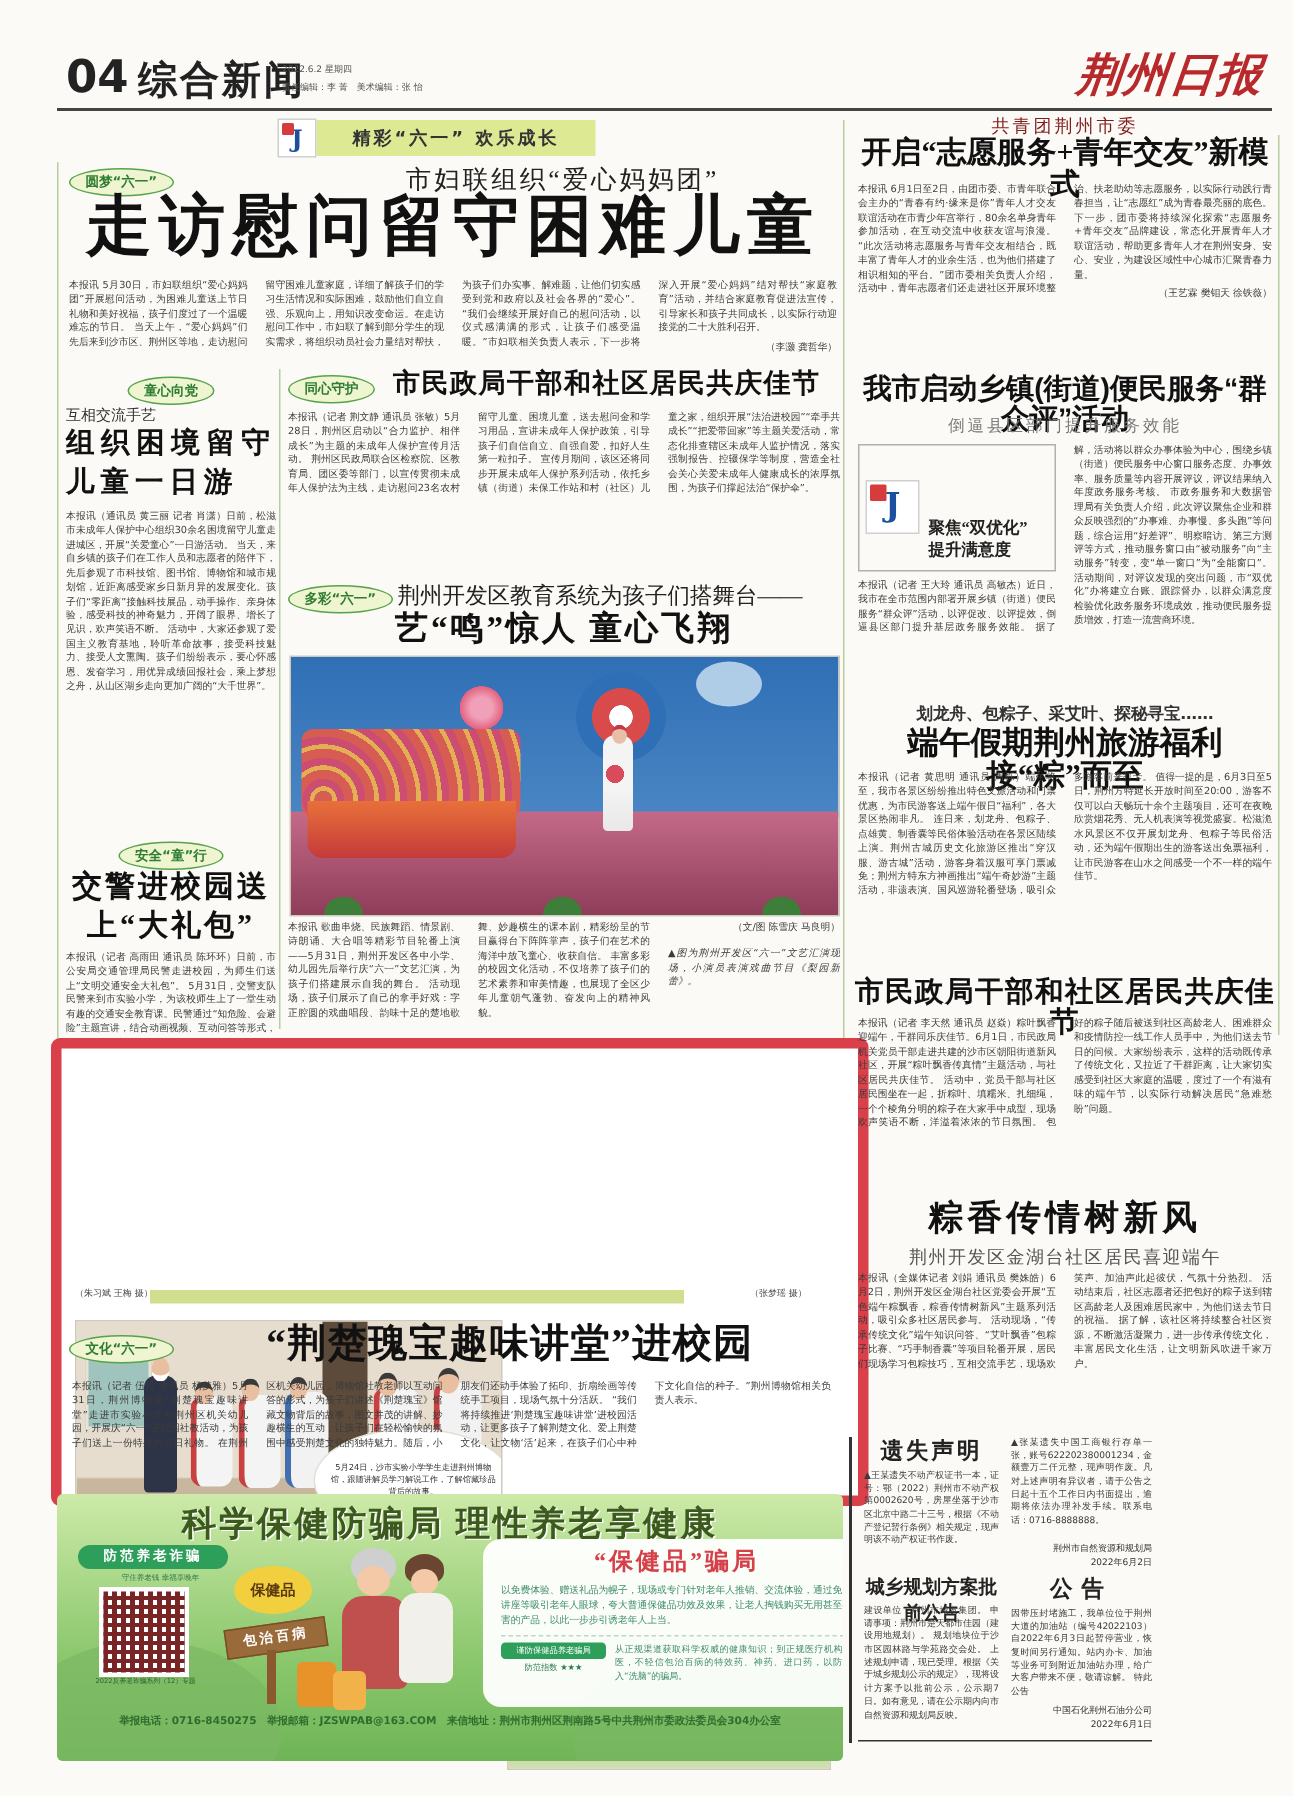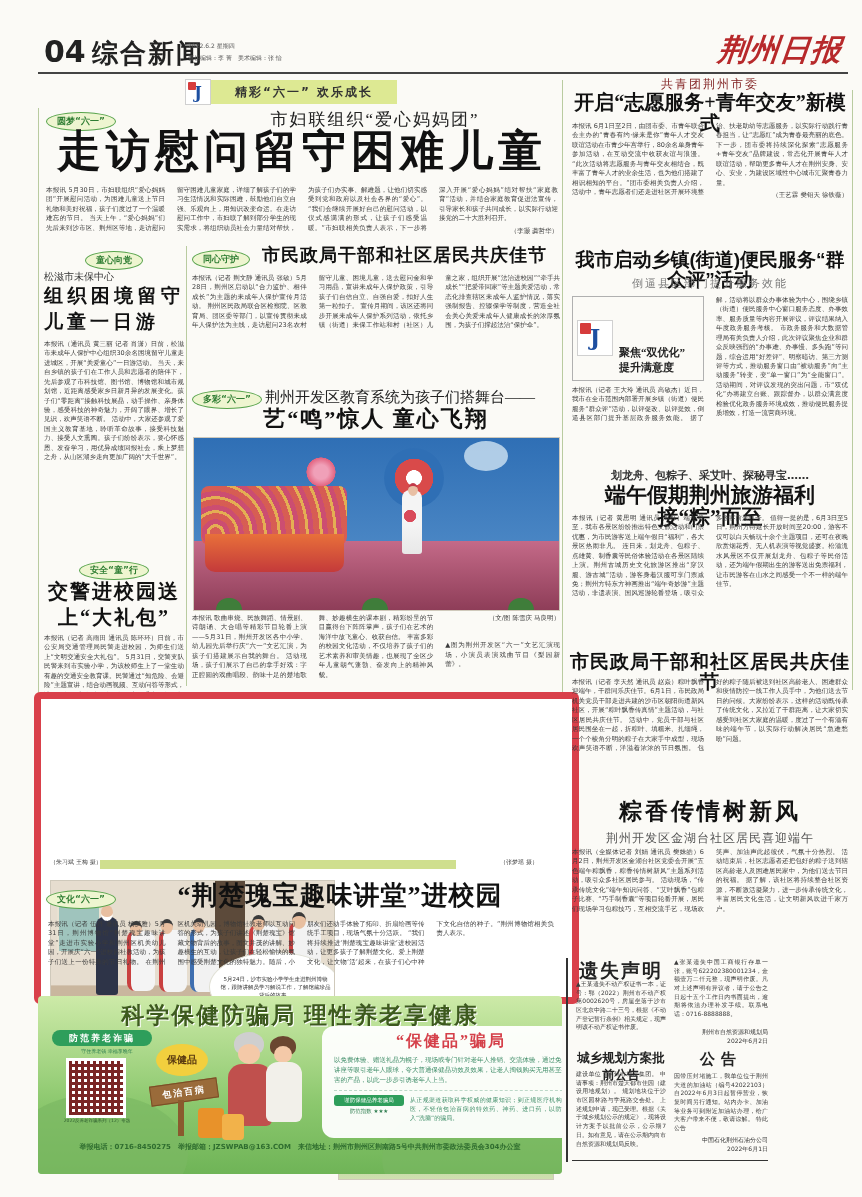--- a/index.html
+++ b/index.html
@@ -47,21 +47,21 @@
 <div class="abs serif" style="left:190px;top:108px;width:370px;text-align:center;font-size:17px;color:#222;letter-spacing:2px;">市妇联组织“爱心妈妈团”</div>
 <div class="abs hl" style="left:44px;top:128px;width:516px;text-align:center;font-size:44px;font-weight:bold;letter-spacing:5px;font-family:'Liberation Sans',sans-serif;">走访慰问留守困难儿童</div>
 <div class="abs bt c4" style="left:46px;top:186px;width:512px;height:54px;">
   <span>本报讯 5月30日，市妇联组织“爱心妈妈团”开展慰问活动，为困难儿童送上节日礼物和美好祝福，孩子们度过了一个温暖难忘的节日。 当天上午，“爱心妈妈”们先后来到沙市区、荆州区等地，走访慰问留守困难儿童家庭，详细了解孩子们的学习生活情况和实际困难，鼓励他们自立自强、乐观向上，用知识改变命运。在走访慰问工作中，市妇联了解到部分学生的现实需求，将组织动员社会力量结对帮扶，为孩子们办实事、解难题，让他们切实感受到党和政府以及社会各界的“爱心”。 “我们会继续开展好自己的慰问活动，以仪式感满满的形式，让孩子们感受温暖。”市妇联相关负责人表示，下一步将深入开展“爱心妈妈”结对帮扶“家庭教育”活动，并结合家庭教育促进法宣传，引导家长和孩子共同成长，以实际行动迎接党的二十大胜利召开。</span>
   <span class="byline">（李灏 龚哲华）</span>
 </div>
 
 <div class="abs" style="left:44px;top:248px;width:140px;text-align:center;">
   <span class="tag">童心向党</span>
 </div>
-<div class="abs serif" style="left:44px;top:270px;width:140px;font-size:10px;color:#333;">松滋市未保中心</div>
+<div class="abs serif" style="left:44px;top:270px;width:140px;font-size:10px;color:#333;">互相交流手艺</div>
 <div class="abs serif hl" style="left:44px;top:283px;width:140px;font-size:19px;font-weight:bold;letter-spacing:4px;line-height:1.35;text-align:justify;">组织困境留守儿童一日游</div>
 <div class="abs bt" style="left:44px;top:340px;width:140px;height:208px;">本报讯（通讯员 黄三丽 记者 肖潇）日前，松滋市未成年人保护中心组织30余名困境留守儿童走进城区，开展“关爱童心”一日游活动。 当天，来自乡镇的孩子们在工作人员和志愿者的陪伴下，先后参观了市科技馆、图书馆、博物馆和城市规划馆，近距离感受家乡日新月异的发展变化。孩子们“零距离”接触科技展品，动手操作、亲身体验，感受科技的神奇魅力，开阔了眼界、增长了见识，欢声笑语不断。 活动中，大家还参观了爱国主义教育基地，聆听革命故事，接受科技魅力、接受人文熏陶。孩子们纷纷表示，要心怀感恩、发奋学习，用优异成绩回报社会，乘上梦想之舟，从山区湖乡走向更加广阔的“大千世界”。</div>
 
 <div class="abs" style="left:44px;top:558px;width:140px;text-align:center;">
   <span class="tag">安全“童”行</span>
 </div>
 <div class="abs serif hl" style="left:44px;top:578px;width:140px;font-size:20px;font-weight:bold;letter-spacing:2px;line-height:1.3;text-align:center;">交警进校园送上“大礼包”</div>
 <div class="abs bt" style="left:44px;top:634px;width:140px;height:350px;">本报讯（记者 高雨田 通讯员 陈环环）日前，市公安局交通管理局民警走进校园，为师生们送上“文明交通安全大礼包”。 5月31日，交警支队民警来到市实验小学，为该校师生上了一堂生动有趣的交通安全教育课。民警通过“知危险、会避险”主题宣讲，结合动画视频、互动问答等形式，讲解了如何安全过马路、如何文明乘车、如何规范骑车等知识，并通过有奖竞答调动学生们学习交通安全知识的积极性，现场气氛十分活跃。 针对即将到来的暑假，民警结合辖区涉及儿童的典型交通事故案例，提醒孩子们不在马路上追逐打闹、不乘坐超员车辆，自觉遵守交通法规，远离交通事故伤害。 当日，交警支队还组织民警走进多所中小学同步开展交通安全宣传教育活动，通过“小手拉大手”，带动学生家长共同守法出行，营造文明畅通、安全有序的道路交通环境，让文明交通理念深入人心。</div>
 
 <span class="abs tag" style="left:192px;top:250px;">同心守护</span>
@@ -83,21 +83,21 @@
   <div class="abs" style="left:57%;top:30%;width:20px;height:64px;background:linear-gradient(180deg,#f4f4f4 55%,#e8e8e8);border-radius:8px 8px 3px 3px;"></div>
   <div class="abs" style="left:58.5%;top:26%;width:10px;height:10px;border-radius:50%;background:#e8bfa4;border-top:3px solid #c23a4a;"></div>
   <div class="abs" style="left:56%;top:40%;width:24px;height:18px;background:radial-gradient(circle,#d94a5a 40%,transparent 41%);"></div>
   <div class="abs" style="left:6%;bottom:0;width:26px;height:12px;border-radius:14px 14px 0 0;background:#3f7d3a;"></div>
   <div class="abs" style="left:46%;bottom:0;width:26px;height:12px;border-radius:14px 14px 0 0;background:#3f7d3a;"></div>
   <div class="abs" style="left:86%;bottom:0;width:26px;height:12px;border-radius:14px 14px 0 0;background:#3f7d3a;"></div>
 </div>
 <div class="abs bt c3" style="left:192px;top:614px;width:368px;height:74px;">
   <span>本报讯 歌曲串烧、民族舞蹈、情景剧、诗朗诵、大合唱等精彩节目轮番上演——5月31日，荆州开发区各中小学、幼儿园先后举行庆“六一”文艺汇演，为孩子们搭建展示自我的舞台。 活动现场，孩子们展示了自己的拿手好戏：字正腔圆的戏曲唱段、韵味十足的楚地歌舞、妙趣横生的课本剧，精彩纷呈的节目赢得台下阵阵掌声，孩子们在艺术的海洋中放飞童心、收获自信。 丰富多彩的校园文化活动，不仅培养了孩子们的艺术素养和审美情趣，也展现了全区少年儿童朝气蓬勃、奋发向上的精神风貌。</span>
   <span class="byline">（文/图 陈雪庆 马良明）</span>
-  <span style="display:block;margin-top:18px;">▲图为荆州开发区“六一”文艺汇演现场，小演员表演戏曲节目《梨园新蕾》。</span>
+  <span style="display:block;margin-top:8px;font-style:italic;">▲图为荆州开发区“六一”文艺汇演现场，小演员表演戏曲节目《梨园新蕾》。</span>
 </div>
 
 <div class="abs" style="left:34px;top:692px;width:531px;height:298px;border:7px solid #d9404a;border-radius:6px;background:#fff;"></div>
 
 <div class="abs photo" style="left:50px;top:706px;width:283px;height:148px;background:linear-gradient(180deg,#e6ddcf 70%,#c9b69e 71%);">
   <div class="abs" style="left:58%;top:0;width:30px;height:100%;background:#5c4a3a;"></div>
   <div class="abs" style="left:2%;top:8%;width:40px;height:56px;background:#9fc4bd;border:2px solid #e8e2d2;"></div>
   <div class="abs" style="left:16%;top:24%;width:22px;height:78px;background:#2e3448;border-radius:8px 8px 3px 3px;"></div>
   <div class="abs" style="left:17.5%;top:16%;width:12px;height:12px;border-radius:50%;background:#e8bfa0;border-bottom:4px solid #fff;"></div>
   <div class="abs" style="left:27%;top:34%;width:24px;height:60px;background:#f4f4f4;border-radius:8px;border-left:4px solid #c94040;"></div>
@@ -204,21 +204,21 @@
 <div class="abs hl" style="left:566px;top:652px;width:288px;text-align:center;font-size:19px;font-weight:bold;font-family:'Liberation Sans',sans-serif;letter-spacing:1px;">市民政局干部和社区居民共庆佳节</div>
 <div class="abs bt c2" style="left:572px;top:678px;width:276px;height:112px;">本报讯（记者 李天然 通讯员 赵焱）粽叶飘香迎端午，干群同乐庆佳节。6月1日，市民政局机关党员干部走进共建的沙市区朝阳街道新风社区，开展“粽叶飘香传真情”主题活动，与社区居民共庆佳节。 活动中，党员干部与社区居民围坐在一起，折粽叶、填糯米、扎细绳，一个个棱角分明的粽子在大家手中成型，现场欢声笑语不断，洋溢着浓浓的节日氛围。 包好的粽子随后被送到社区高龄老人、困难群众和疫情防控一线工作人员手中，为他们送去节日的问候。大家纷纷表示，这样的活动既传承了传统文化，又拉近了干群距离，让大家切实感受到社区大家庭的温暖，度过了一个有滋有味的端午节，以实际行动解决居民“急难愁盼”问题。</div>
 
 <div class="abs serif hl" style="left:572px;top:800px;width:276px;text-align:center;font-size:23px;font-weight:bold;letter-spacing:3px;">粽香传情树新风</div>
 <div class="abs" style="left:572px;top:830px;width:276px;text-align:center;font-size:12px;color:#555;letter-spacing:1px;">荆州开发区金湖台社区居民喜迎端午</div>
 <div class="abs bt c2" style="left:572px;top:848px;width:276px;height:102px;">本报讯（全媒体记者 刘娟 通讯员 樊姝皓）6月2日，荆州开发区金湖台社区党委会开展“五色端午粽飘香，粽香传情树新风”主题系列活动，吸引众多社区居民参与。 活动现场，“传承传统文化”端午知识问答、“艾叶飘香”包粽子比赛、“巧手制香囊”等项目轮番开展，居民们现场学习包粽技巧，互相交流手艺，现场欢笑声、加油声此起彼伏，气氛十分热烈。 活动结束后，社区志愿者还把包好的粽子送到辖区高龄老人及困难居民家中，为他们送去节日的祝福。 据了解，该社区将持续整合社区资源，不断激活凝聚力，进一步传承传统文化，丰富居民文化生活，让文明新风吹进千家万户。</div>
 
 <div class="abs" style="left:566px;top:958px;width:2px;height:204px;background:#333;"></div>
 <div class="abs" style="left:572px;top:1160px;width:196px;height:1px;background:#333;"></div>
 
-<div class="abs serif" style="left:576px;top:958px;width:90px;text-align:center;font-size:19px;font-weight:bold;letter-spacing:2px;">遗失声明</div>
+<div class="abs serif" style="left:576px;top:958px;width:90px;text-align:center;font-size:15px;font-weight:bold;letter-spacing:2px;">遗失声明</div>
 <div class="abs bt" style="left:576px;top:980px;width:90px;height:66px;font-size:6px;">▲王某遗失不动产权证书一本，证号：鄂（2022）荆州市不动产权第0002620号，房屋坐落于沙市区北京中路二十三号，根据《不动产登记暂行条例》相关规定，现声明该不动产权证书作废。</div>
 <div class="abs bt" style="left:674px;top:958px;width:94px;height:68px;font-size:6px;">▲张某遗失中国工商银行存单一张，账号622202380001234，金额壹万二仟元整，现声明作废。凡对上述声明有异议者，请于公告之日起十五个工作日内书面提出，逾期将依法办理补发手续。联系电话：0716-8888888。</div>
 <div class="abs" style="left:674px;top:1028px;width:94px;text-align:right;font-size:6px;color:#333;">荆州市自然资源和规划局</div>
 <div class="abs" style="left:674px;top:1037px;width:94px;text-align:right;font-size:6px;color:#333;">2022年6月2日</div>
 
 <div class="abs serif" style="left:572px;top:1050px;width:98px;text-align:center;font-size:12.5px;font-weight:bold;">城乡规划方案批前公告</div>
 <div class="abs bt" style="left:576px;top:1070px;width:90px;height:88px;font-size:6px;">建设单位：荆州市城发集团。 申请事项：荆州市楚天都市佳园（建设用地规划）。 规划地块位于沙市区园林路与学苑路交会处。 上述规划申请，现已受理。根据《关于城乡规划公示的规定》，现将设计方案予以批前公示，公示期7日。如有意见，请在公示期内向市自然资源和规划局反映。</div>
 
 <div class="abs serif" style="left:674px;top:1050px;width:94px;text-align:center;font-size:15px;font-weight:bold;letter-spacing:6px;">公告</div>
 <div class="abs bt" style="left:674px;top:1072px;width:94px;height:62px;font-size:6px;">因带压封堵施工，我单位位于荆州大道的加油站（编号42022103）自2022年6月3日起暂停营业，恢复时间另行通知。站内办卡、加油等业务可到附近加油站办理，给广大客户带来不便，敬请谅解。 特此公告</div>

